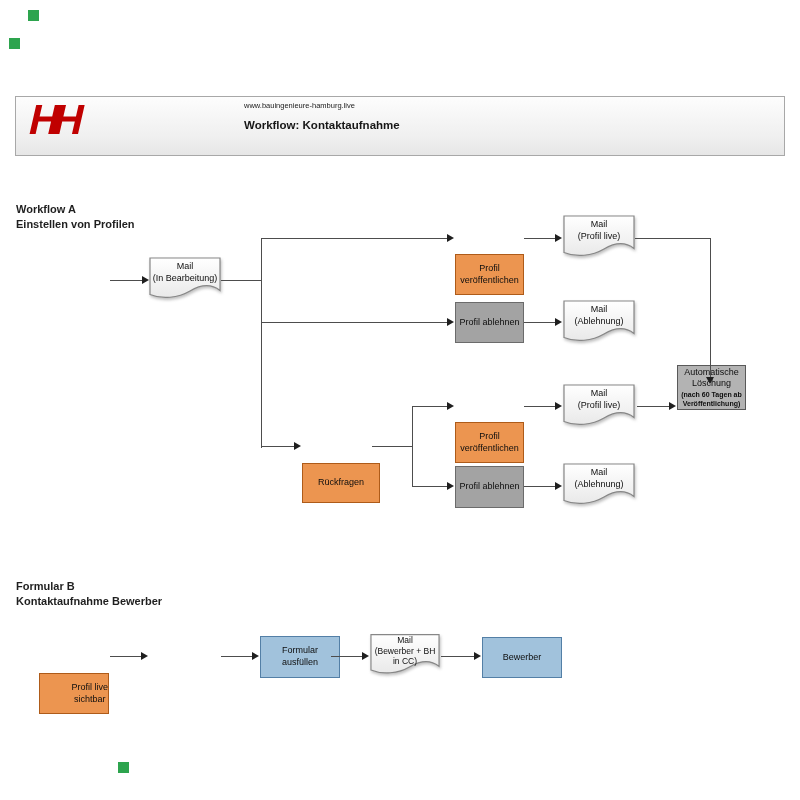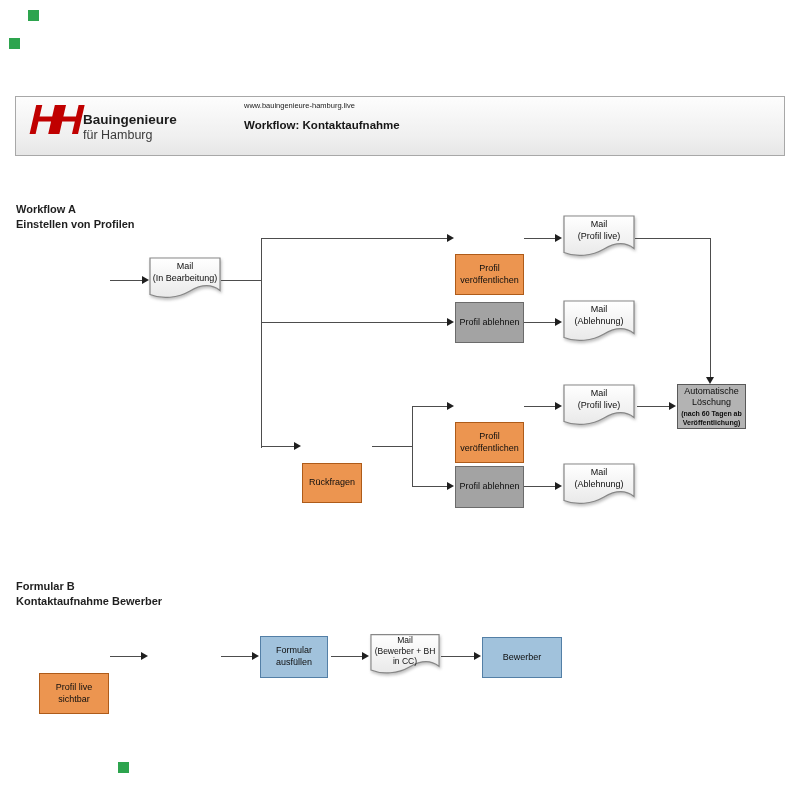--- a/index.html
+++ b/index.html
@@ -57,24 +57,20 @@
       </linearGradient>
     </defs>
   </svg>
 
   <div class="marker" style="left:28px;top:10px;"></div>
   <div class="marker" style="left:9px;top:38px;"></div>
   <div class="marker" style="left:118px;top:762px;"></div>
 
   <div class="header">
     <span class="hh">HH</span>
-    <div class="brand">
-      <div class="brand-name">Bauingenieure</div>
-      <div class="brand-sub">für Hamburg</div>
-    </div>
     <div class="hdr-site">www.bauingenieure-hamburg.live</div>
     <div class="hdr-title">Workflow: Kontaktaufnahme</div>
   </div>
 
   <div class="sec-title" style="left:16px;top:202px;">Workflow A</div>
   <div class="sec-title" style="left:16px;top:217px;text-align:right;">Einstellen von Profilen</div>
 
 
   <div class="doc" style="left:149px;top:257px;width:72px;height:45px;">
     <svg width="72" height="45" viewBox="0 0 72 45">
@@ -102,38 +98,38 @@
   </div>
 
   <div class="doc" style="left:563px;top:300px;width:72px;height:45px;">
     <svg width="72" height="45" viewBox="0 0 72 45">
       <path class="docpath" d="M1,1 H71 V33.5 C62,26.5 52,27.5 41,34 C29,41 13,42.5 1,37.5 Z"></path>
     </svg>
     <span class="lbl doclbl">Mail
 (Ablehnung)</span>
   </div>
 
-  <div class="node orange" style="left:302px;top:427px;width:60px;height:40px;">
+  <div class="node orange" style="left:302px;top:427px;width:78px;height:40px;">
     <span class="lbl">Rückfragen</span>
   </div>
 
   <div class="node orange" style="left:455px;top:386px;width:69px;height:41px;">
     <span class="lbl">Profil
 veröffentlichen</span>
   </div>
 
   <div class="doc" style="left:563px;top:384px;width:72px;height:45px;">
     <svg width="72" height="45" viewBox="0 0 72 45">
       <path class="docpath" d="M1,1 H71 V33.5 C62,26.5 52,27.5 41,34 C29,41 13,42.5 1,37.5 Z"></path>
     </svg>
     <span class="lbl doclbl">Mail
 (Profil live)</span>
   </div>
 
-  <div class="node darkgray" style="left:677px;top:384px;width:69px;height:45px;">
+  <div class="node darkgray" style="left:677px;top:365px;width:69px;height:45px;">
     <span class="lbl">Automatische
 Löschung</span>
     <span class="lbl note">(nach 60 Tagen ab
 Veröffentlichung)</span>
   </div>
 
   <div class="node gray" style="left:455px;top:466px;width:69px;height:42px;">
     <span class="lbl">Profil ablehnen</span>
   </div>
 
@@ -171,25 +167,25 @@
   <div class="h" style="left:524px;top:406px;width:31px;"></div>
   <div class="ar" style="left:555px;top:402px;"></div>
   <div class="h" style="left:637px;top:406px;width:32px;"></div>
   <div class="ar" style="left:669px;top:402px;"></div>
   <div class="h" style="left:524px;top:486px;width:31px;"></div>
   <div class="ar" style="left:555px;top:482px;"></div>
 
   <div class="sec-title" style="left:16px;top:579px;">Formular B</div>
   <div class="sec-title" style="left:16px;top:594px;">Kontaktaufnahme Bewerber</div>
 
-  <div class="node orange" style="left:39px;top:637px;width:70px;height:41px;">
+  <div class="node orange" style="left:39px;top:637px;width:70px;height:41px;align-items:flex-end;">
     <span class="lbl">Profil live
 sichtbar</span>
   </div>
-  <div class="node blue" style="left:260px;top:636px;width:68px;height:42px;">
+  <div class="node blue" style="left:260px;top:636px;width:80px;height:42px;">
     <span class="lbl">Formular
 ausfüllen</span>
   </div>
   <div class="doc" style="left:370px;top:633px;width:70px;height:45px;">
     <svg width="70" height="45" viewBox="0 0 72 45">
       <path class="docpath" d="M1,1 H71 V33.5 C62,26.5 52,27.5 41,34 C29,41 13,42.5 1,37.5 Z"></path>
     </svg>
     <span class="lbl doclbl" style="top:2px;font-size:8.5px;line-height:1.25;">Mail
 (Bewerber + BH
 in CC)</span>

